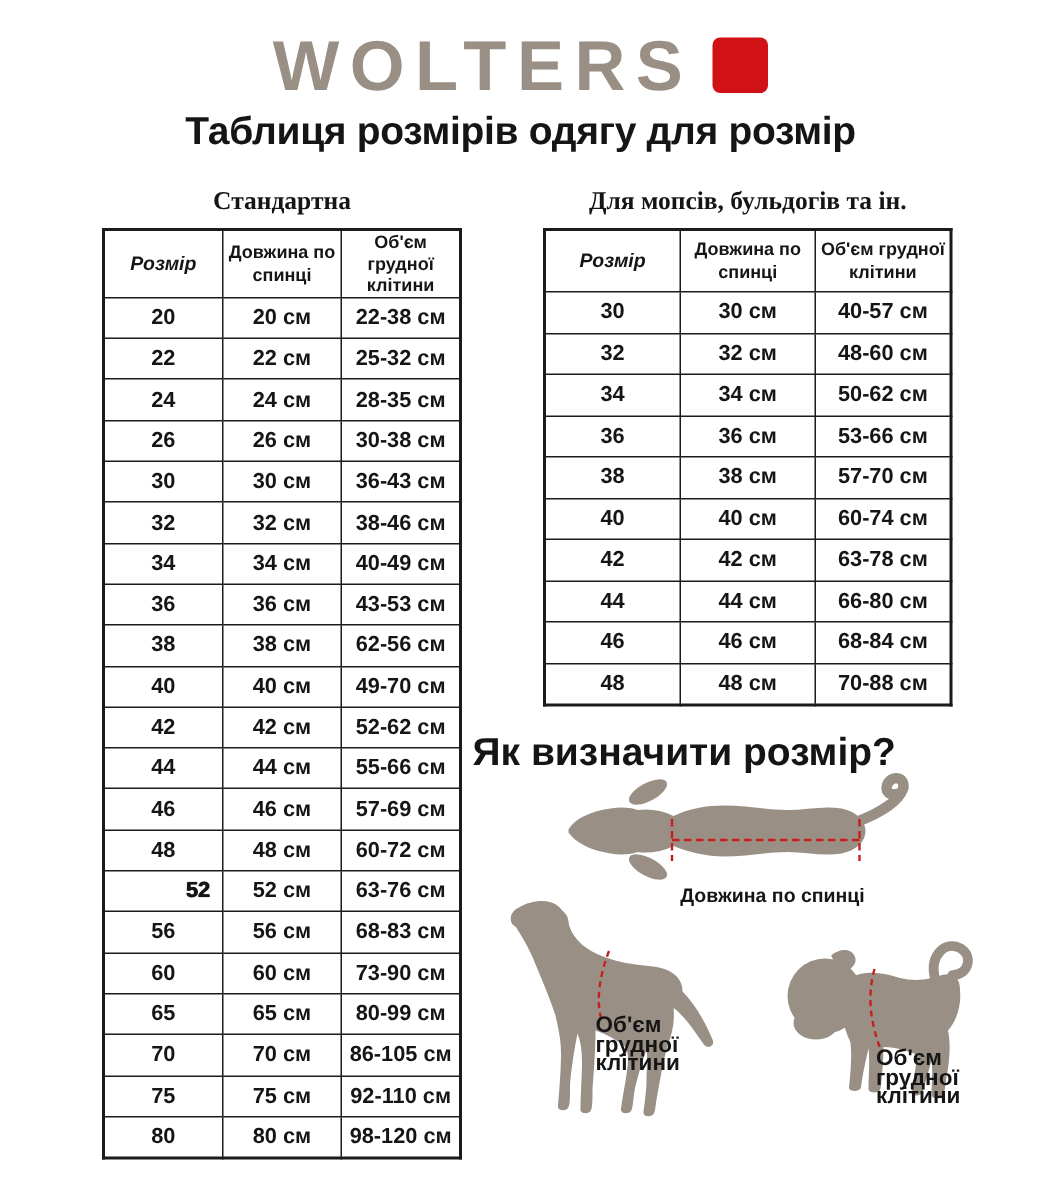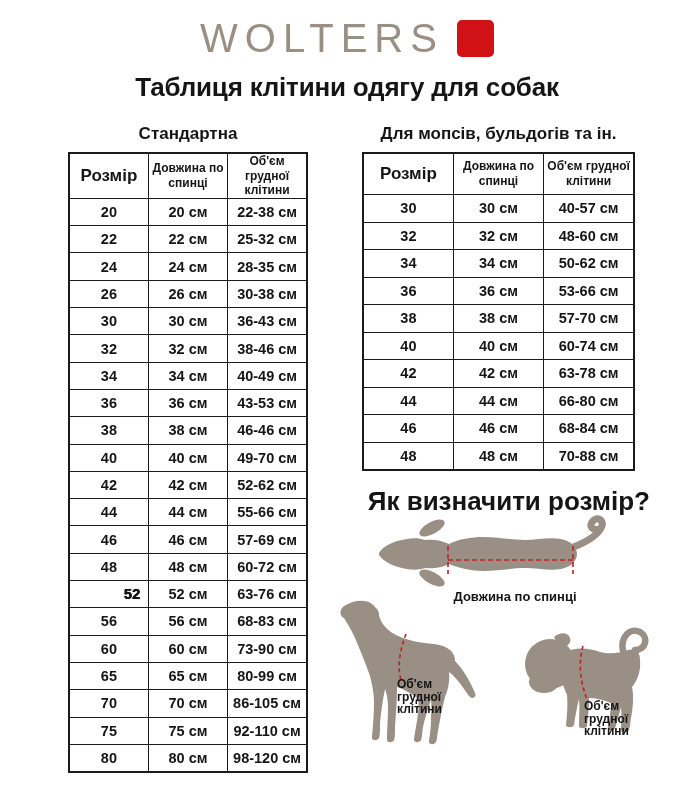--- a/index.html
+++ b/index.html
@@ -8,41 +8,41 @@
     --dash:#c5201f;
     --border:#1b1b1b;
     --ink:#151515;
   }
   html,body{margin:0;padding:0;background:#fff;}
   body{font-family:"Liberation Sans",sans-serif;color:var(--ink);}
   .page{position:relative;width:694px;height:800px;margin:0 auto;background:#fff;overflow:hidden;}
 
   
   .logo{position:absolute;top:16px;left:0;width:100%;display:flex;justify-content:center;align-items:center;gap:13px;}
-  .logo-text{font-size:40px;font-weight:normal;letter-spacing:7px;color:var(--taupe);}
+  .logo-text{font-size:47px;font-weight:bold;letter-spacing:7px;color:var(--taupe);}
   .logo-square{width:37px;height:37px;background:var(--red);border-radius:5px;display:inline-block;}
   .page-title{position:absolute;top:72px;left:0;width:100%;text-align:center;font-size:26px;font-weight:bold;margin:0;letter-spacing:-0.2px;}
 
   
   .col{position:absolute;top:124px;}
   .col-left{left:68px;width:240px;}
   .col-right{left:362px;width:273px;}
-  .tbl-title{margin:0 0 8px 0;text-align:center;font-size:17px;font-weight:bold;}
+  .tbl-title{margin:0 0 8px 0;text-align:center;font-size:17px;font-weight:bold;font-family:Liberation Serif, serif;}
   table{width:100%;border-collapse:collapse;table-layout:fixed;border:2px solid var(--border);}
   th,td{border:1.5px solid var(--border);text-align:center;vertical-align:middle;padding:0;}
   th{font-size:12px;font-weight:bold;height:40px;white-space:pre-line;line-height:1.22;}
-  th.col-size{font-size:17px;}
+  th.col-size{font-size:13px;font-style:italic;}
   td{font-size:14.5px;font-weight:bold;height:26.3px;}
   .col-right td{height:26.5px;}
   td.heavy{text-shadow:0 0 0.7px currentColor,0.5px 0 0 currentColor;padding-left:46px;}
 
   
-  .guide-heading{position:absolute;left:315px;top:486px;width:335px;margin:0;text-align:right;font-size:26px;font-weight:bold;}
+  .guide-heading{position:absolute;left:315px;top:486px;width:335px;margin:0;text-align:left;font-size:26px;font-weight:bold;}
   .caption{position:absolute;left:395px;top:589px;width:240px;text-align:center;font-size:13px;font-weight:bold;}
-  .chest-label{position:absolute;width:70px;font-size:12px;font-weight:bold;line-height:12.5px;}
+  .chest-label{position:absolute;width:70px;font-size:15px;font-weight:bold;line-height:12.5px;}
   .chest-label-1{left:397px;top:678px;}
   .chest-label-2{left:584px;top:700px;}
   .chest-label span{display:block;}
 
   svg{position:absolute;overflow:visible;}
   .svg-topdog{left:375px;top:515px;}
   .svg-standdog{left:330px;top:596px;}
   .svg-bulldog{left:520px;top:624px;}
   .sil{fill:var(--taupe);}
   .tailstroke{fill:none;stroke:var(--taupe);stroke-linecap:round;}
@@ -52,21 +52,21 @@
 </style>
 </head>
 <body>
 
 <div class="page">
 
   <div class="logo">
     <span class="logo-text">WOLTERS</span>
     <span class="logo-square"></span>
   </div>
-  <h1 class="page-title">Таблиця клітини одягу для собак</h1>
+  <h1 class="page-title">Таблиця розмірів одягу для розмір</h1>
 
   <section class="col col-left">
     <h2 class="tbl-title">Стандартна</h2>
     <table>
       <thead>
         <tr>
           <th class="col-size">Розмір</th>
           <th>Довжина по
 спинці</th>
           <th>Об'єм грудної
@@ -110,21 +110,21 @@
             <td>40-49 см</td>
           </tr>
           <tr>
             <td>36</td>
             <td>36 см</td>
             <td>43-53 см</td>
           </tr>
           <tr>
             <td>38</td>
             <td>38 см</td>
-            <td>46-46 см</td>
+            <td>62-56 см</td>
           </tr>
           <tr>
             <td>40</td>
             <td>40 см</td>
             <td>49-70 см</td>
           </tr>
           <tr>
             <td>42</td>
             <td>42 см</td>
             <td>52-62 см</td>

